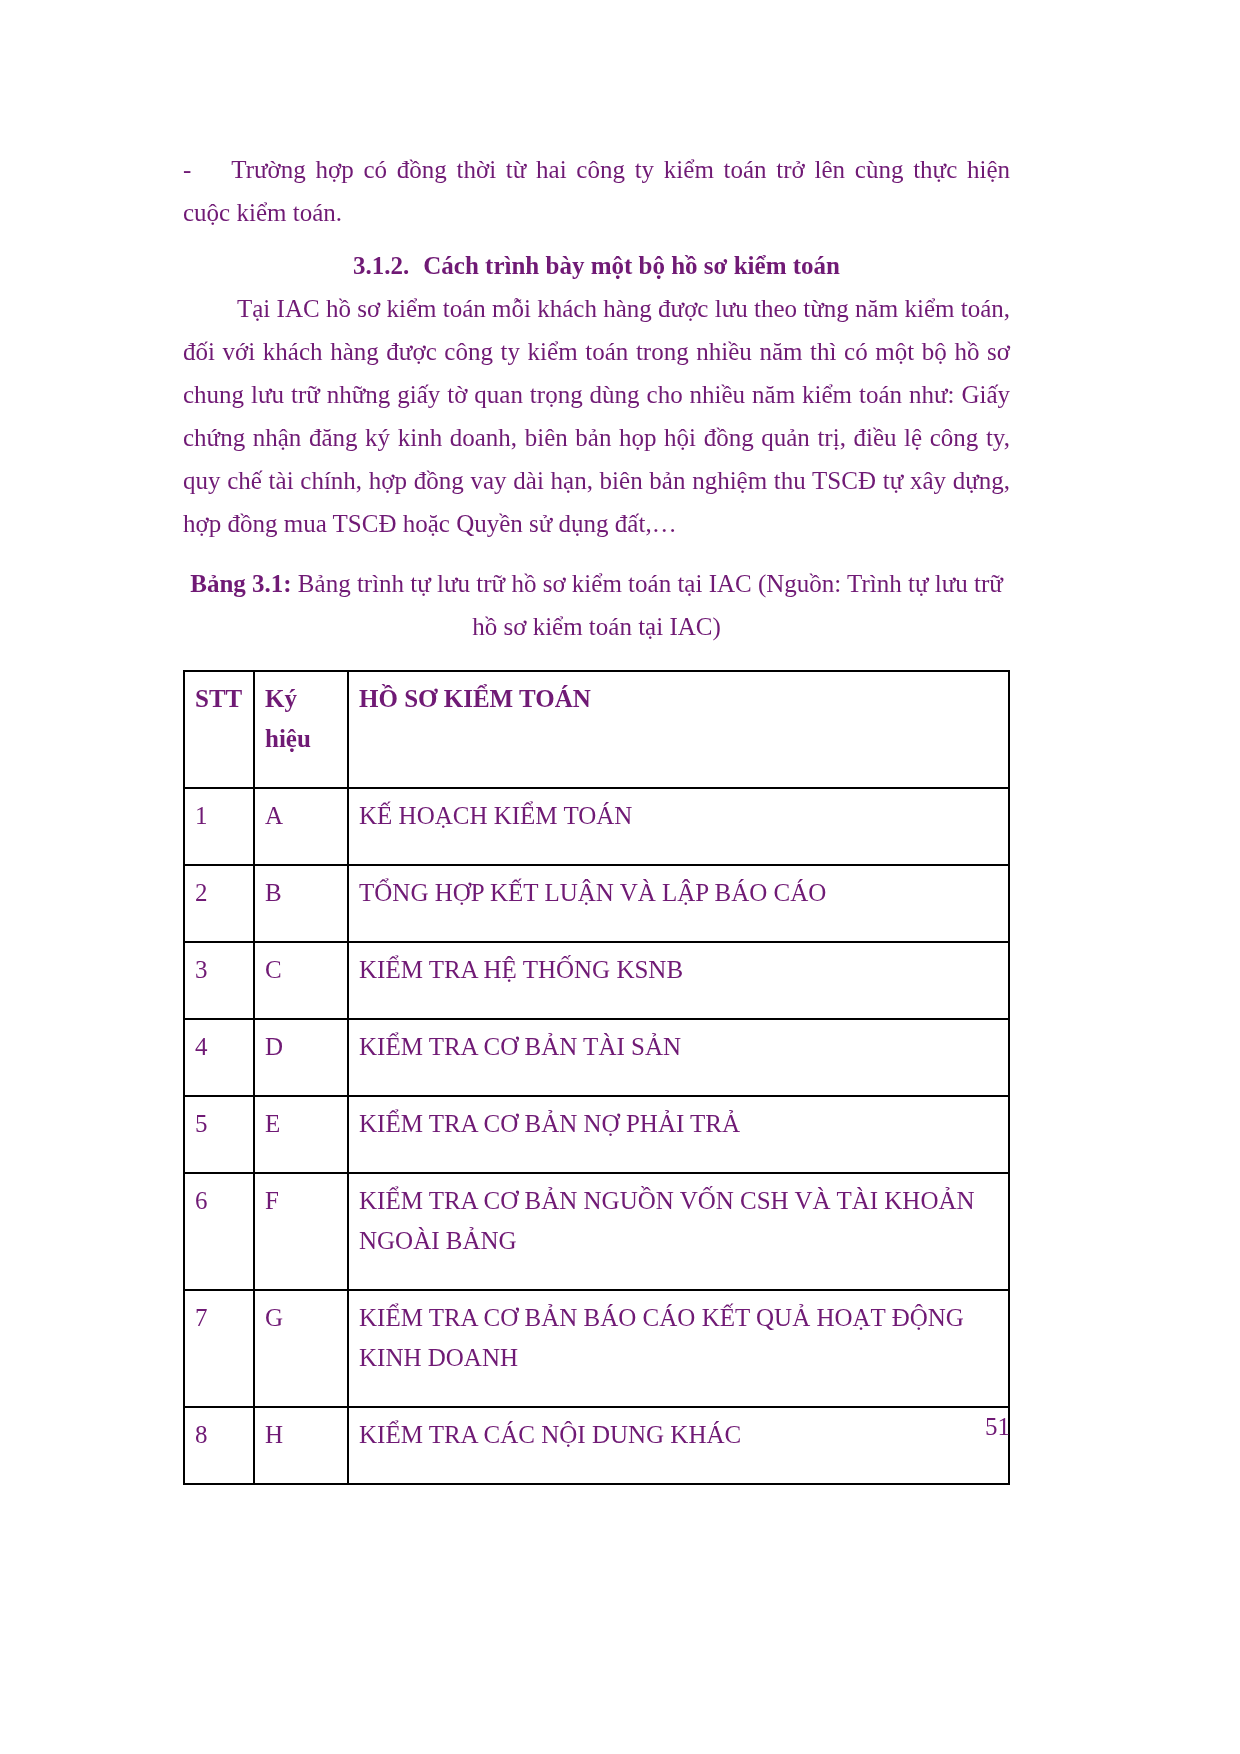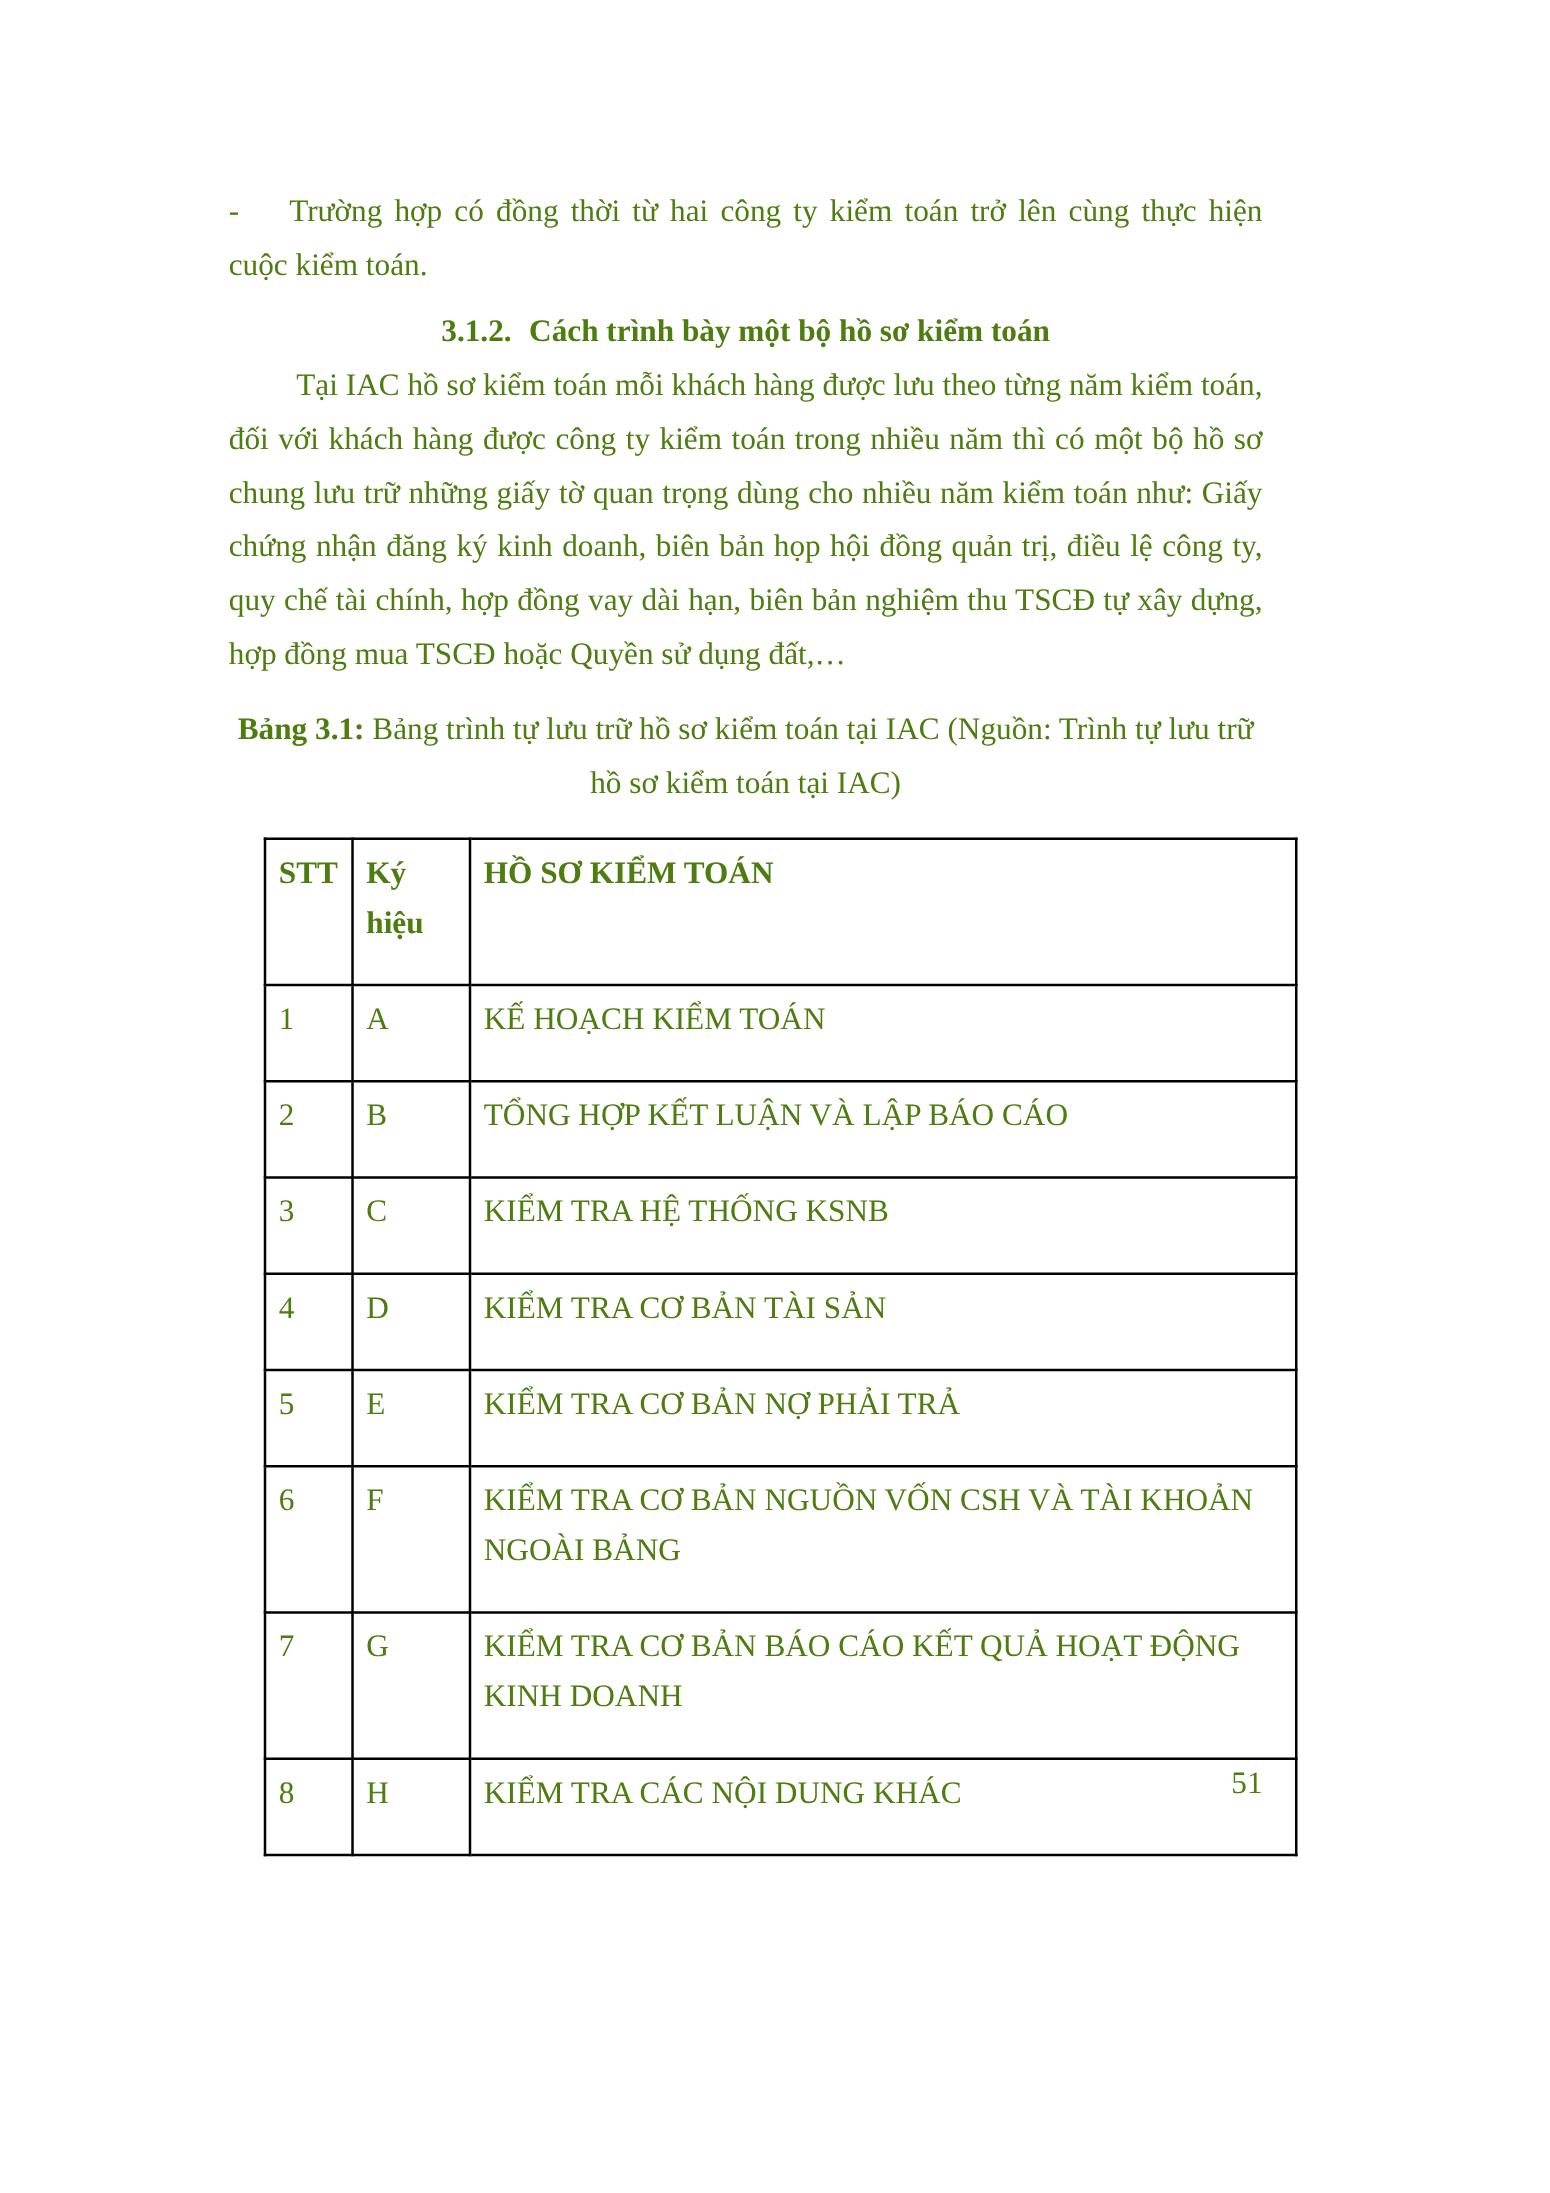--- a/index.html
+++ b/index.html
@@ -3,21 +3,21 @@
 <meta charset="utf-8">
 <style>
   * { box-sizing: border-box; }
   html, body { margin: 0; padding: 0; background: #ffffff; }
   .page {
     position: relative;
     width: 1240px;
     height: 1754px;
     background: #ffffff;
     font-family: "Liberation Serif", "DejaVu Serif", serif;
-    color: #4d7c0f;
+    color: #701a75;
     overflow: hidden;
   }
   .content {
     position: absolute;
     left: 183px;
     top: 148px;
     width: 827px;
   }
   .para {
     margin: 0;
@@ -39,21 +39,20 @@
     margin: 17px 0 0 0;
     font-size: 25px;
     line-height: 43px;
     text-align: center;
   }
   .caption .cap-label { font-weight: bold; }
   table.audit-table {
     border-collapse: collapse;
     width: 100%;
     margin-top: 22px;
-    margin-left: 28px;
   }
   table.audit-table th,
   table.audit-table td {
     border: 2px solid #000000;
     vertical-align: top;
     padding: 7px 10px 28px 10px;
     font-size: 25px;
     line-height: 40px;
     text-align: left;
   }

